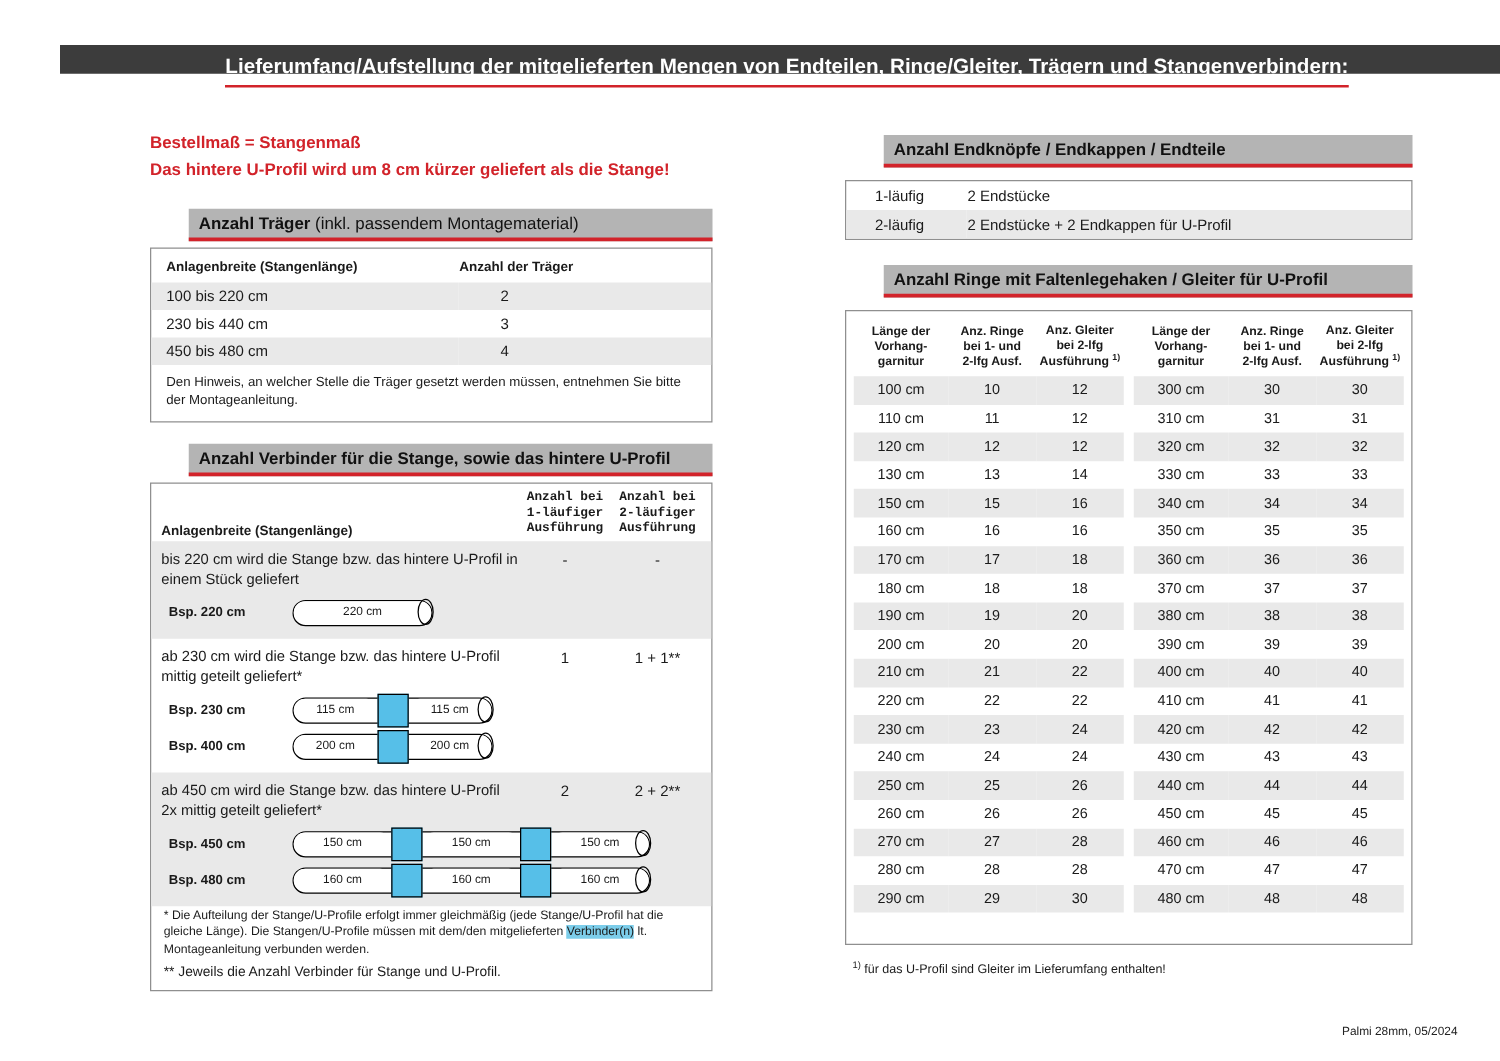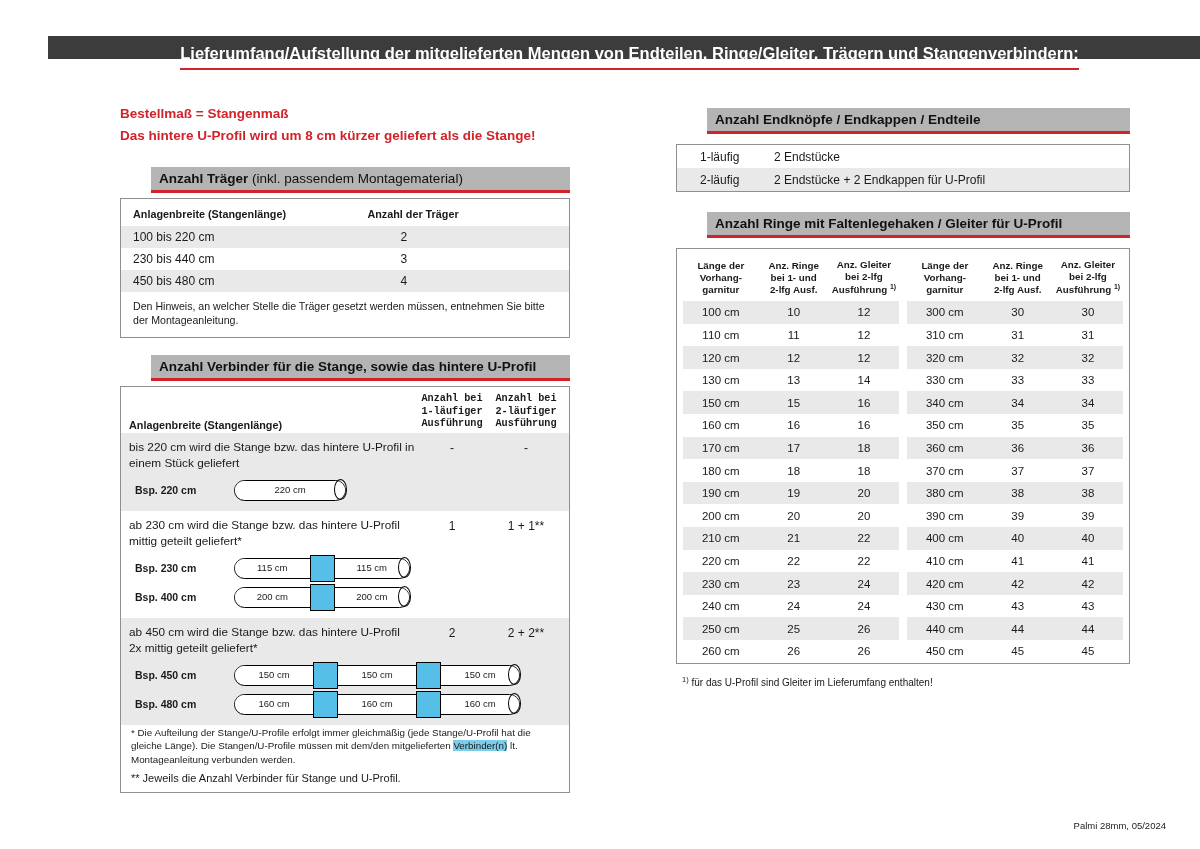--- a/index.html
+++ b/index.html
@@ -62,40 +62,40 @@
   .vb-sec { padding: 7px 0 10px; }
   .vb-sec.shaded { background: #e9e9e9; }
   .vb-sec-top { display: flex; }
   .vb-sec-text { width: 294px; padding-left: 8px; font-size: 11.8px; line-height: 1.35; }
   .vb-val { width: 74px; text-align: center; font-size: 12px; padding-top: 1px; }
   .bsp-row { display: flex; align-items: center; margin-top: 8px; padding-left: 14px; }
   .bsp-label { width: 90px; font-size: 10.5px; font-weight: bold; margin-right: 9px; white-space: nowrap; }
 
   .rod { position: relative; height: 21px; border: 1.5px solid #000; border-radius: 10.5px; background: #fff; display: flex; align-items: center; }
   .rod-w1 { width: 112px; }
-  .rod-w2 { width: 176px; }
+  .rod-w2 { width: 160px; }
   .rod-w3 { width: 286px; }
   .rod-seg { flex: 1; text-align: center; font-size: 9.5px; line-height: 18px; height: 18px; background: #fff; border-radius: 9px; white-space: nowrap; }
   .rod-connector { position: relative; z-index: 2; width: 25px; height: 27px; background: #56bfe8; border: 1.5px solid #000; flex: 0 0 auto; }
   .rod-endcap { position: absolute; right: -1.5px; top: -1.5px; height: 21px; width: 13px; border: 1.5px solid #000; border-radius: 50%; background: transparent; }
 
   .vb-foot { font-size: 9.8px; line-height: 1.4; padding: 1px 10px 2px; }
   .vb-foot2 { font-size: 11px; padding: 3px 10px 8px; }
   .hl { background: #7ccdea; }
 
   
   .col-right { position: absolute; left: 676px; top: 108px; width: 454px; }
   .box-right { margin-top: 10px; }
   .endteile-table { width: 100%; border-collapse: collapse; font-size: 12px; }
   .endteile-table td { height: 23px; }
   .endteile-table td.type { width: 96px; padding-left: 23px; }
   .endteile-table tbody tr:nth-of-type(even) { background: #e9e9e9; }
 
   .ringe-bar { margin-top: 20px; }
-  .ringe-box { height: 416px; overflow: hidden; }
+  .ringe-box { height: 508px; overflow: hidden; }
   .ringe-wrap { display: flex; gap: 8px; padding: 6px 6px 0; }
   .num-table { flex: 1; border-collapse: collapse; width: 50%; }
   .num-table col.c1 { width: 35%; }
   .num-table col.c2 { width: 32.5%; }
   .num-table col.c3 { width: 32.5%; }
   .num-table th { font-size: 9.8px; font-weight: bold; vertical-align: bottom; padding: 4px 0 5px; line-height: 1.22; text-align: center; }
   .num-table th span { display: block; }
   .num-table th .inline { display: inline; }
   .num-table th sup { font-size: 7px; }
   .num-table td { height: 22.6px; text-align: center; font-size: 11.5px; }

